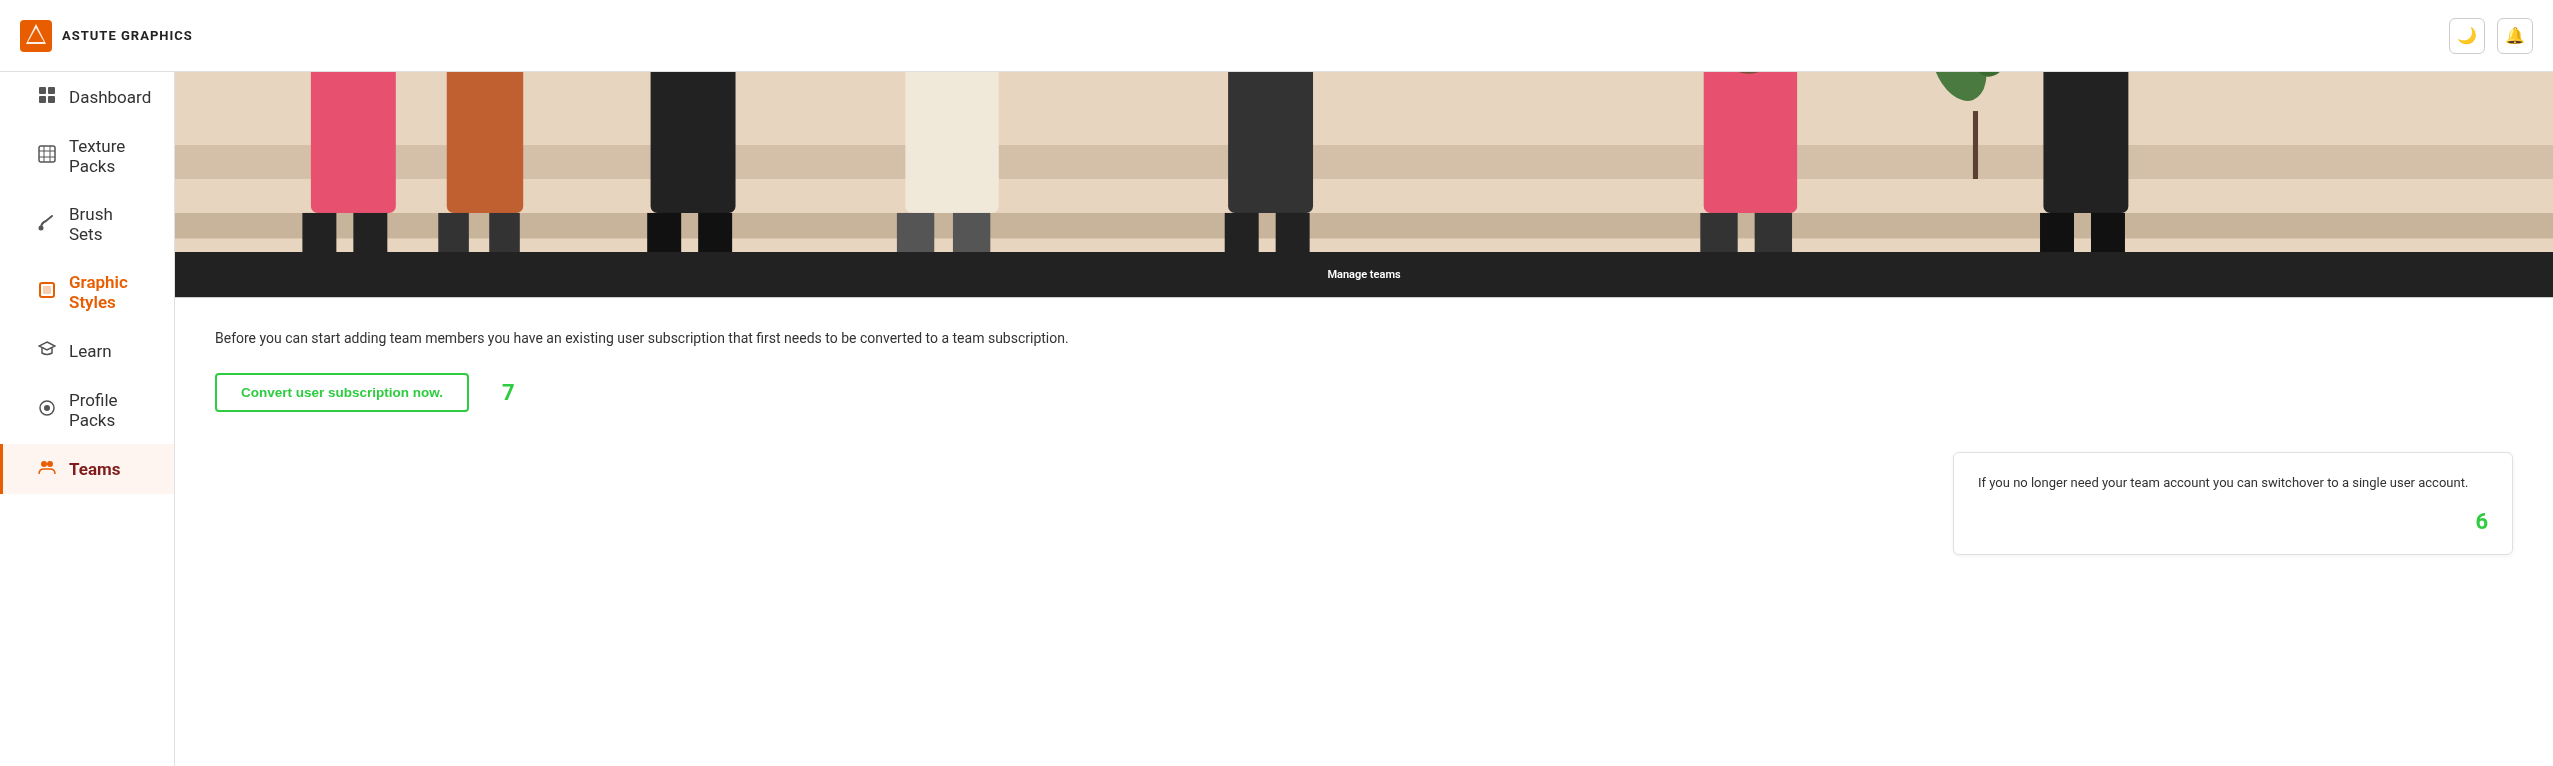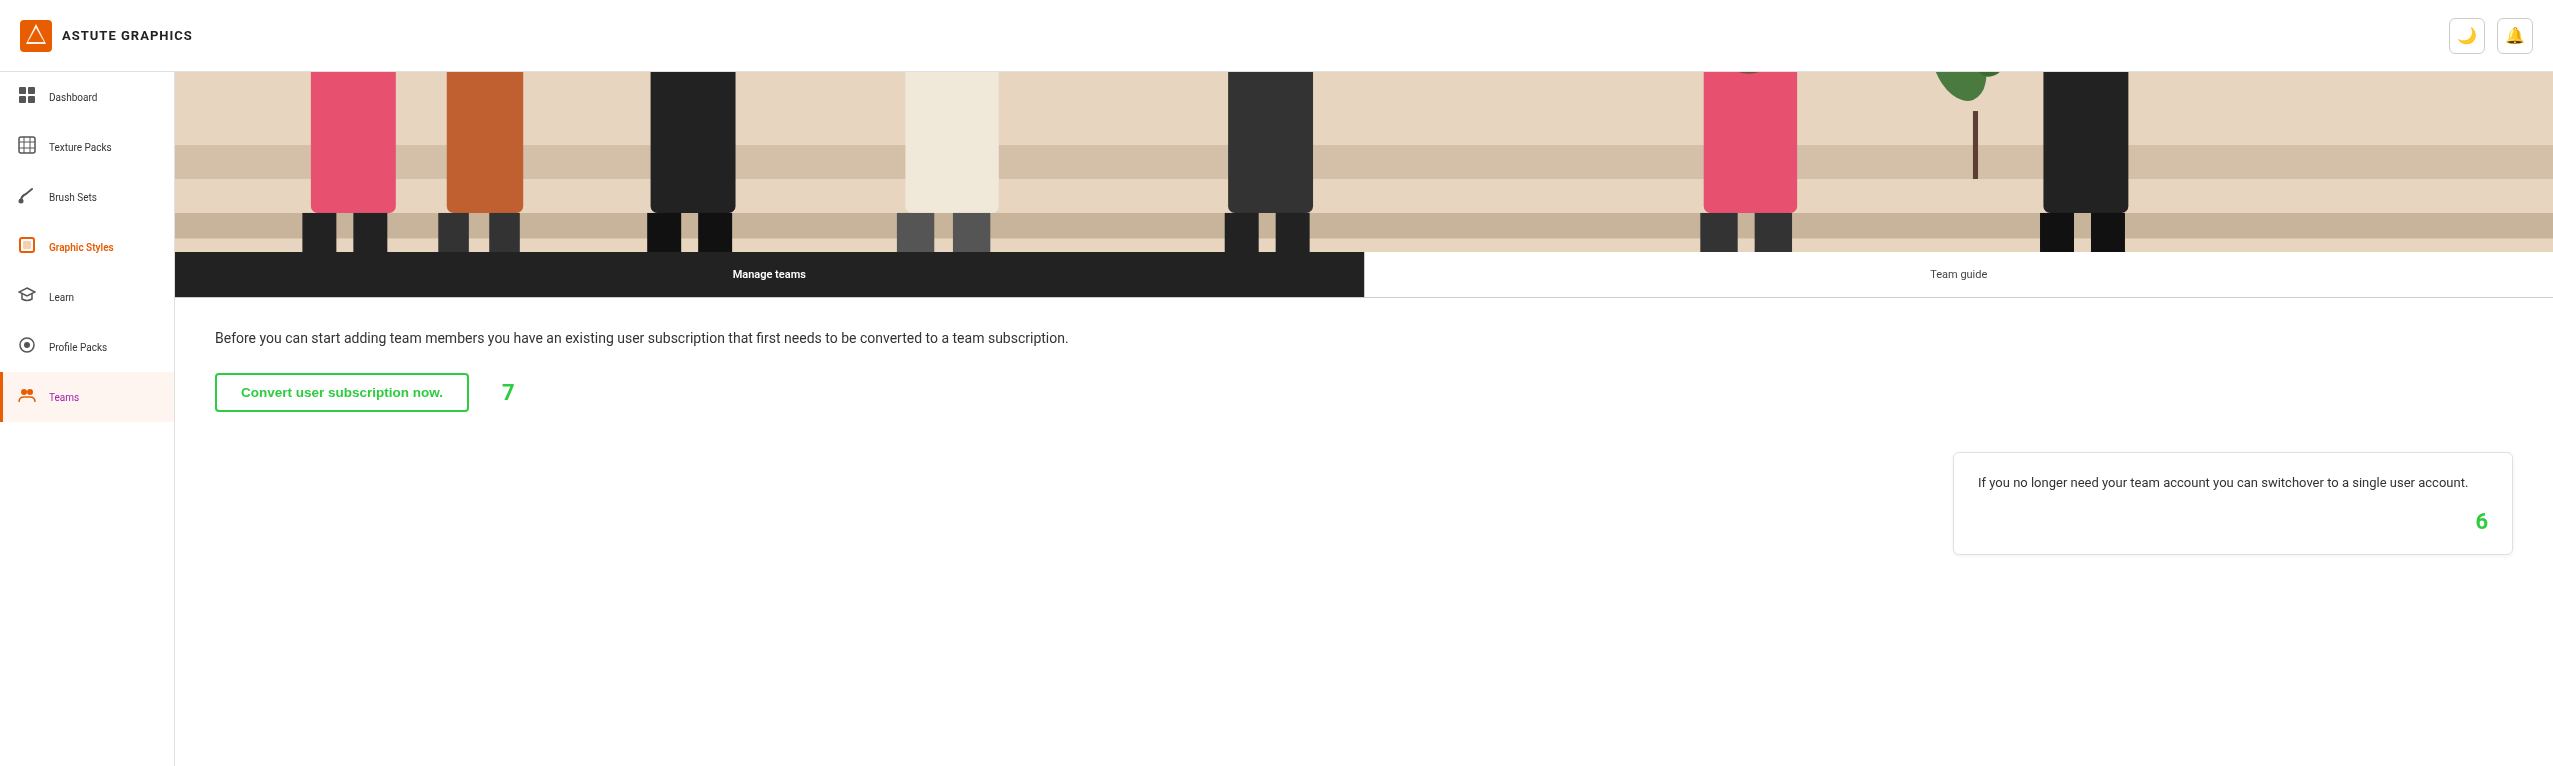--- a/index.html
+++ b/index.html
@@ -72,23 +72,23 @@
       border-right: 1px solid #e0e0e0;
       display: flex;
       flex-direction: column;
       flex-shrink: 0;
       overflow-y: auto;
     }
     .sidebar-item {
       display: flex;
       align-items: center;
       gap: 12px;
-      padding: 14px 14px;
-      cursor: pointer;
-      font-size: 10px;
+      padding: 14px 34px;
+      cursor: pointer;
+      font-size: 17px;
       color: #333;
       border-left: 3px solid transparent;
       transition: background 0.15s;
     }
     .sidebar-item.active {
       color: #e85d00;
       border-left-color: #e85d00;
       background: #fff5f0;
       font-weight: 600;
     }
@@ -295,21 +295,21 @@
       <span>Profile Packs</span>
     </div>
     <div class="sidebar-item active">
       <span class="sidebar-icon">
         <svg width="18" height="18" viewBox="0 0 18 18" fill="none">
             <circle cx="6" cy="6" r="3" fill="#e85d00"></circle>
             <circle cx="12" cy="6" r="3" fill="#e85d00"></circle>
             <path d="M1 16 Q1 11 6 11 Q9 11 9 11 Q9 11 12 11 Q17 11 17 16" stroke="#e85d00" stroke-width="1.5" fill="none"></path>
           </svg>
       </span>
-      <span style="color:#a21caf;font-weight:400;">Teams</span>
+      <span style="color:#7f1d1d;font-weight:700;">Teams</span>
     </div>
   </nav>
 
   <div class="content-area">
 
     <div class="hero-banner">
       <svg width="100%" height="180" viewBox="0 0 1400 180" preserveAspectRatio="xMidYMid slice">
 
         <rect width="1400" height="180" fill="#e8d5c0"></rect>
         <rect y="80" width="1400" height="20" fill="#d4c0a8"></rect>
@@ -354,23 +354,20 @@
         <ellipse cx="1070" cy="20" rx="12" ry="20" fill="#3a6a30" transform="rotate(10 1070 20)"></ellipse>
         <line x1="1060" y1="60" x2="1060" y2="100" stroke="#5a4030" stroke-width="3"></line>
 
         <rect y="158" width="1400" height="22" fill="#c0a888" opacity="0.5"></rect>
       </svg>
     </div>
 
     <div class="tabs-bar">
       <div class="tab active">
         <span>Manage teams</span>
-      </div>
-      <div class="tab">
-        <span>Team guide</span>
       </div>
     </div>
 
     <div class="page-content">
       <p class="info-text">Before you can start adding team members you have an existing user subscription that first needs to be converted to a team subscription.</p>
 
       <div class="convert-section">
         <button class="btn-convert">Convert user subscription now.</button>
         <span class="annotation-number">7</span>
       </div>

